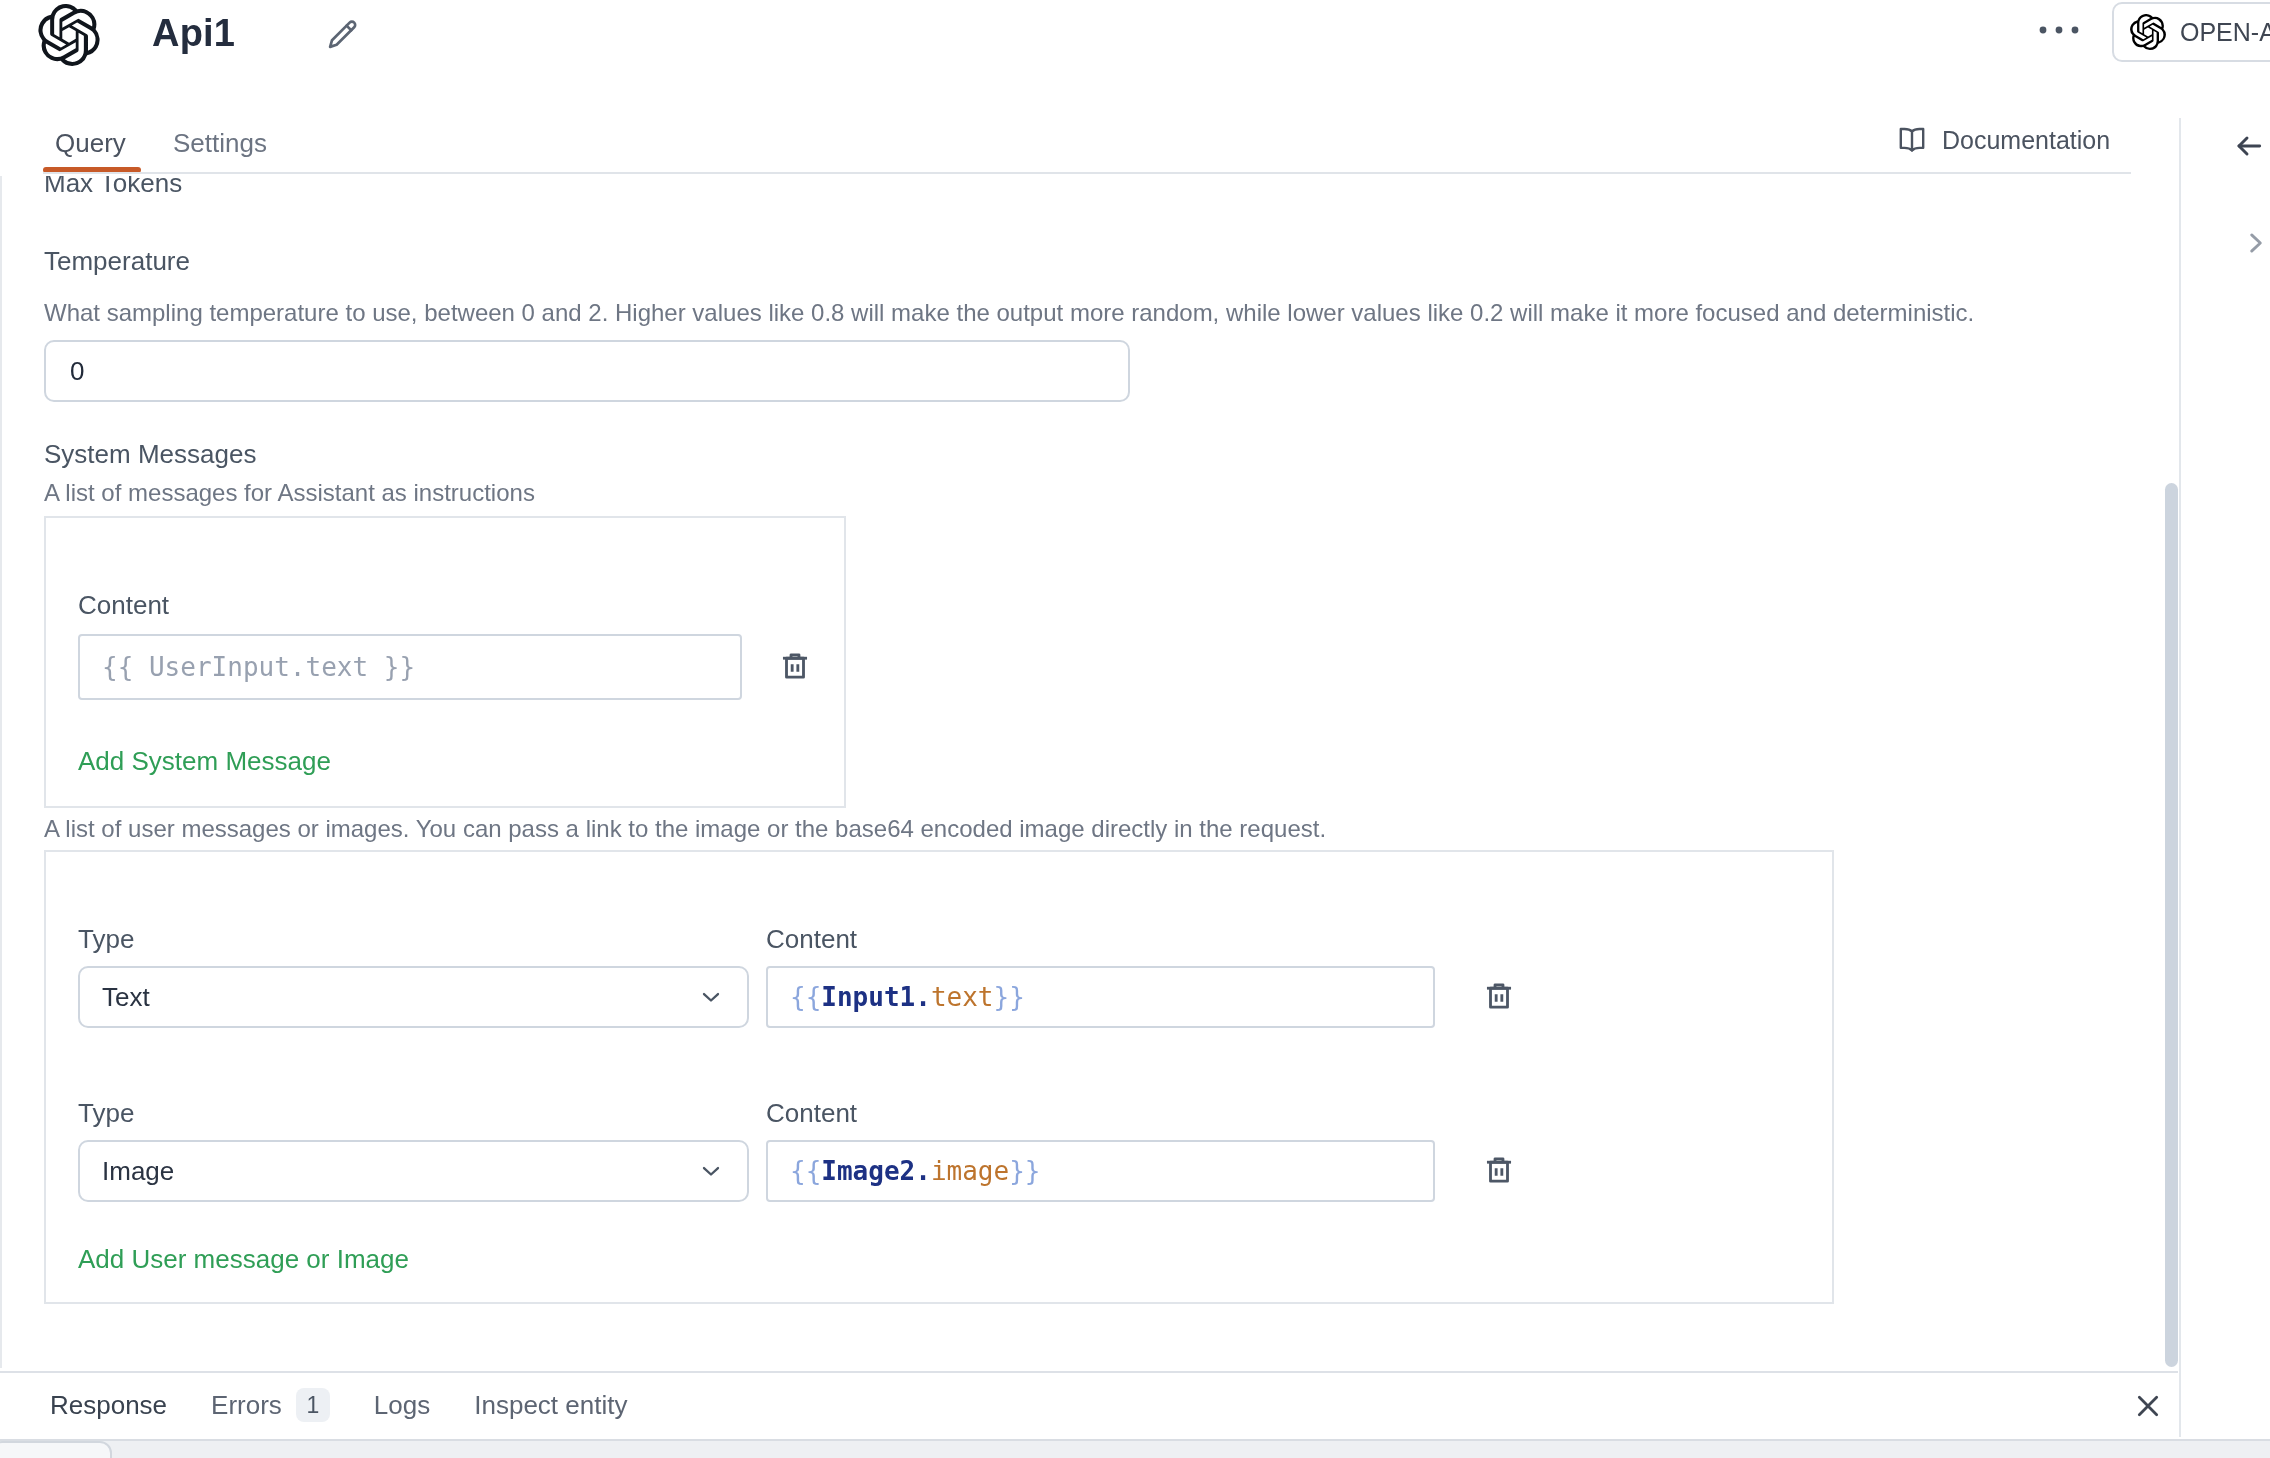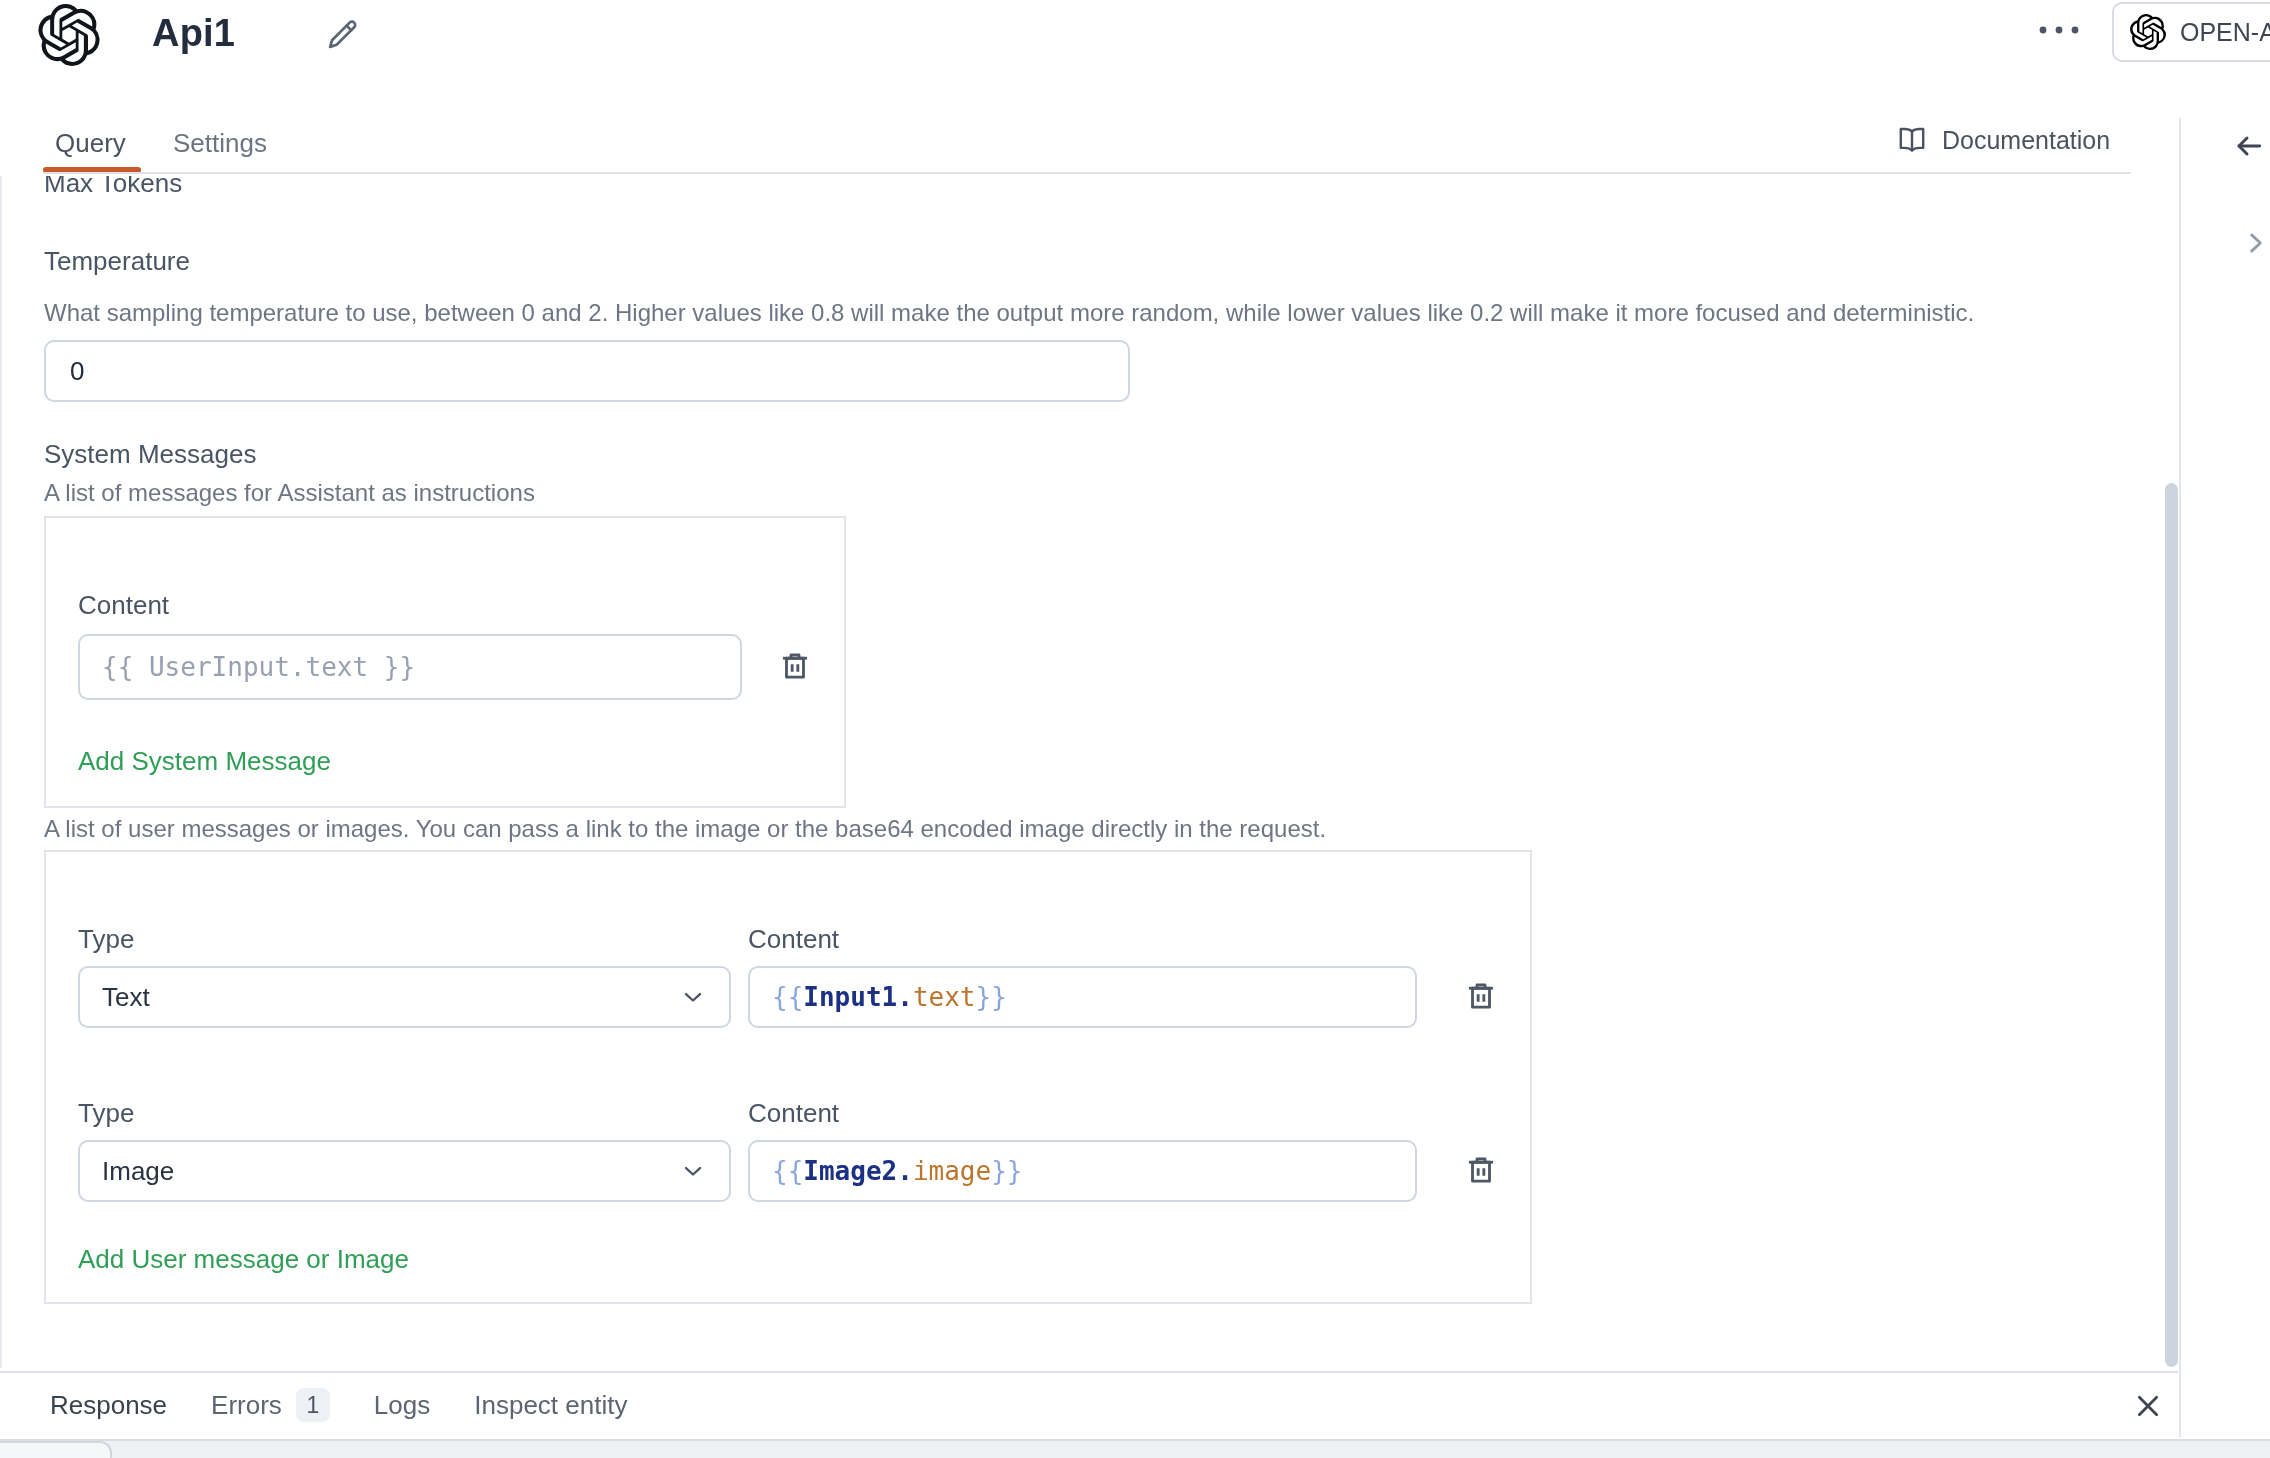--- a/index.html
+++ b/index.html
@@ -41,23 +41,23 @@
   .f-label{font-size:26px;line-height:36px;color:#4a5563;}
   .f-label.clip-top{margin-top:-11px;}
   .f-desc{font-size:24px;line-height:30px;color:#6e7684;margin-top:14px;white-space:nowrap;}
   .f-input{box-sizing:border-box;width:1086px;height:62px;border:2px solid #cfd6df;border-radius:10px;
     font-size:26px;color:#222b3a;padding:0 24px;background:#fff;outline:none;
     font-family:"Liberation Sans","DejaVu Sans",sans-serif;}
   .mt16{margin-top:16px;} .mt42{margin-top:42px;} .mt10{margin-top:10px;} .mt12{margin-top:12px;}
   .mt34{margin-top:34px;} .mt6{margin-top:6px;} .mt32{margin-top:32px;}
   .group-box{box-sizing:border-box;border:2px solid #e1e5ea;background:#fff;}
   .sysbox{width:802px;padding:32px 32px 28px 32px;margin-top:8px;}
-  .userbox{width:1488px;padding:32px 32px 26px 32px;margin-top:6px;}
+  .userbox{width:1790px;padding:32px 16px 26px 32px;margin-top:6px;}
   .inner-label{font-size:26px;line-height:34px;color:#4a5563;margin-top:38px;}
-  .code-field{box-sizing:border-box;height:66px;width:666px;border:2px solid #cfd6df;border-radius:10px;
+  .code-field{box-sizing:border-box;height:66px;width:666px;border:2px solid #cfd6df;border-radius:4px;
     display:flex;align-items:center;padding:0 22px;background:#fff;
     font-family:"DejaVu Sans Mono","Liberation Mono",monospace;font-size:26px;white-space:pre;cursor:text;}
   .code-field.small{height:62px;width:669px;}
   .placeholder-code{color:#98a1b0;}
   .code-open,.code-close{color:var(--code-brace,#8ba6dd);}
   .code-entity,.code-dot{color:var(--code-entity,#1d3184);font-weight:700;}
   .code-prop{color:var(--code-prop,#bd742d);}
   .field-row{display:flex;align-items:center;}
   .trash-btn{width:34px;height:36px;color:#4d5766;cursor:pointer;flex:0 0 auto;}
   .sys-trash{margin-left:36px;}

